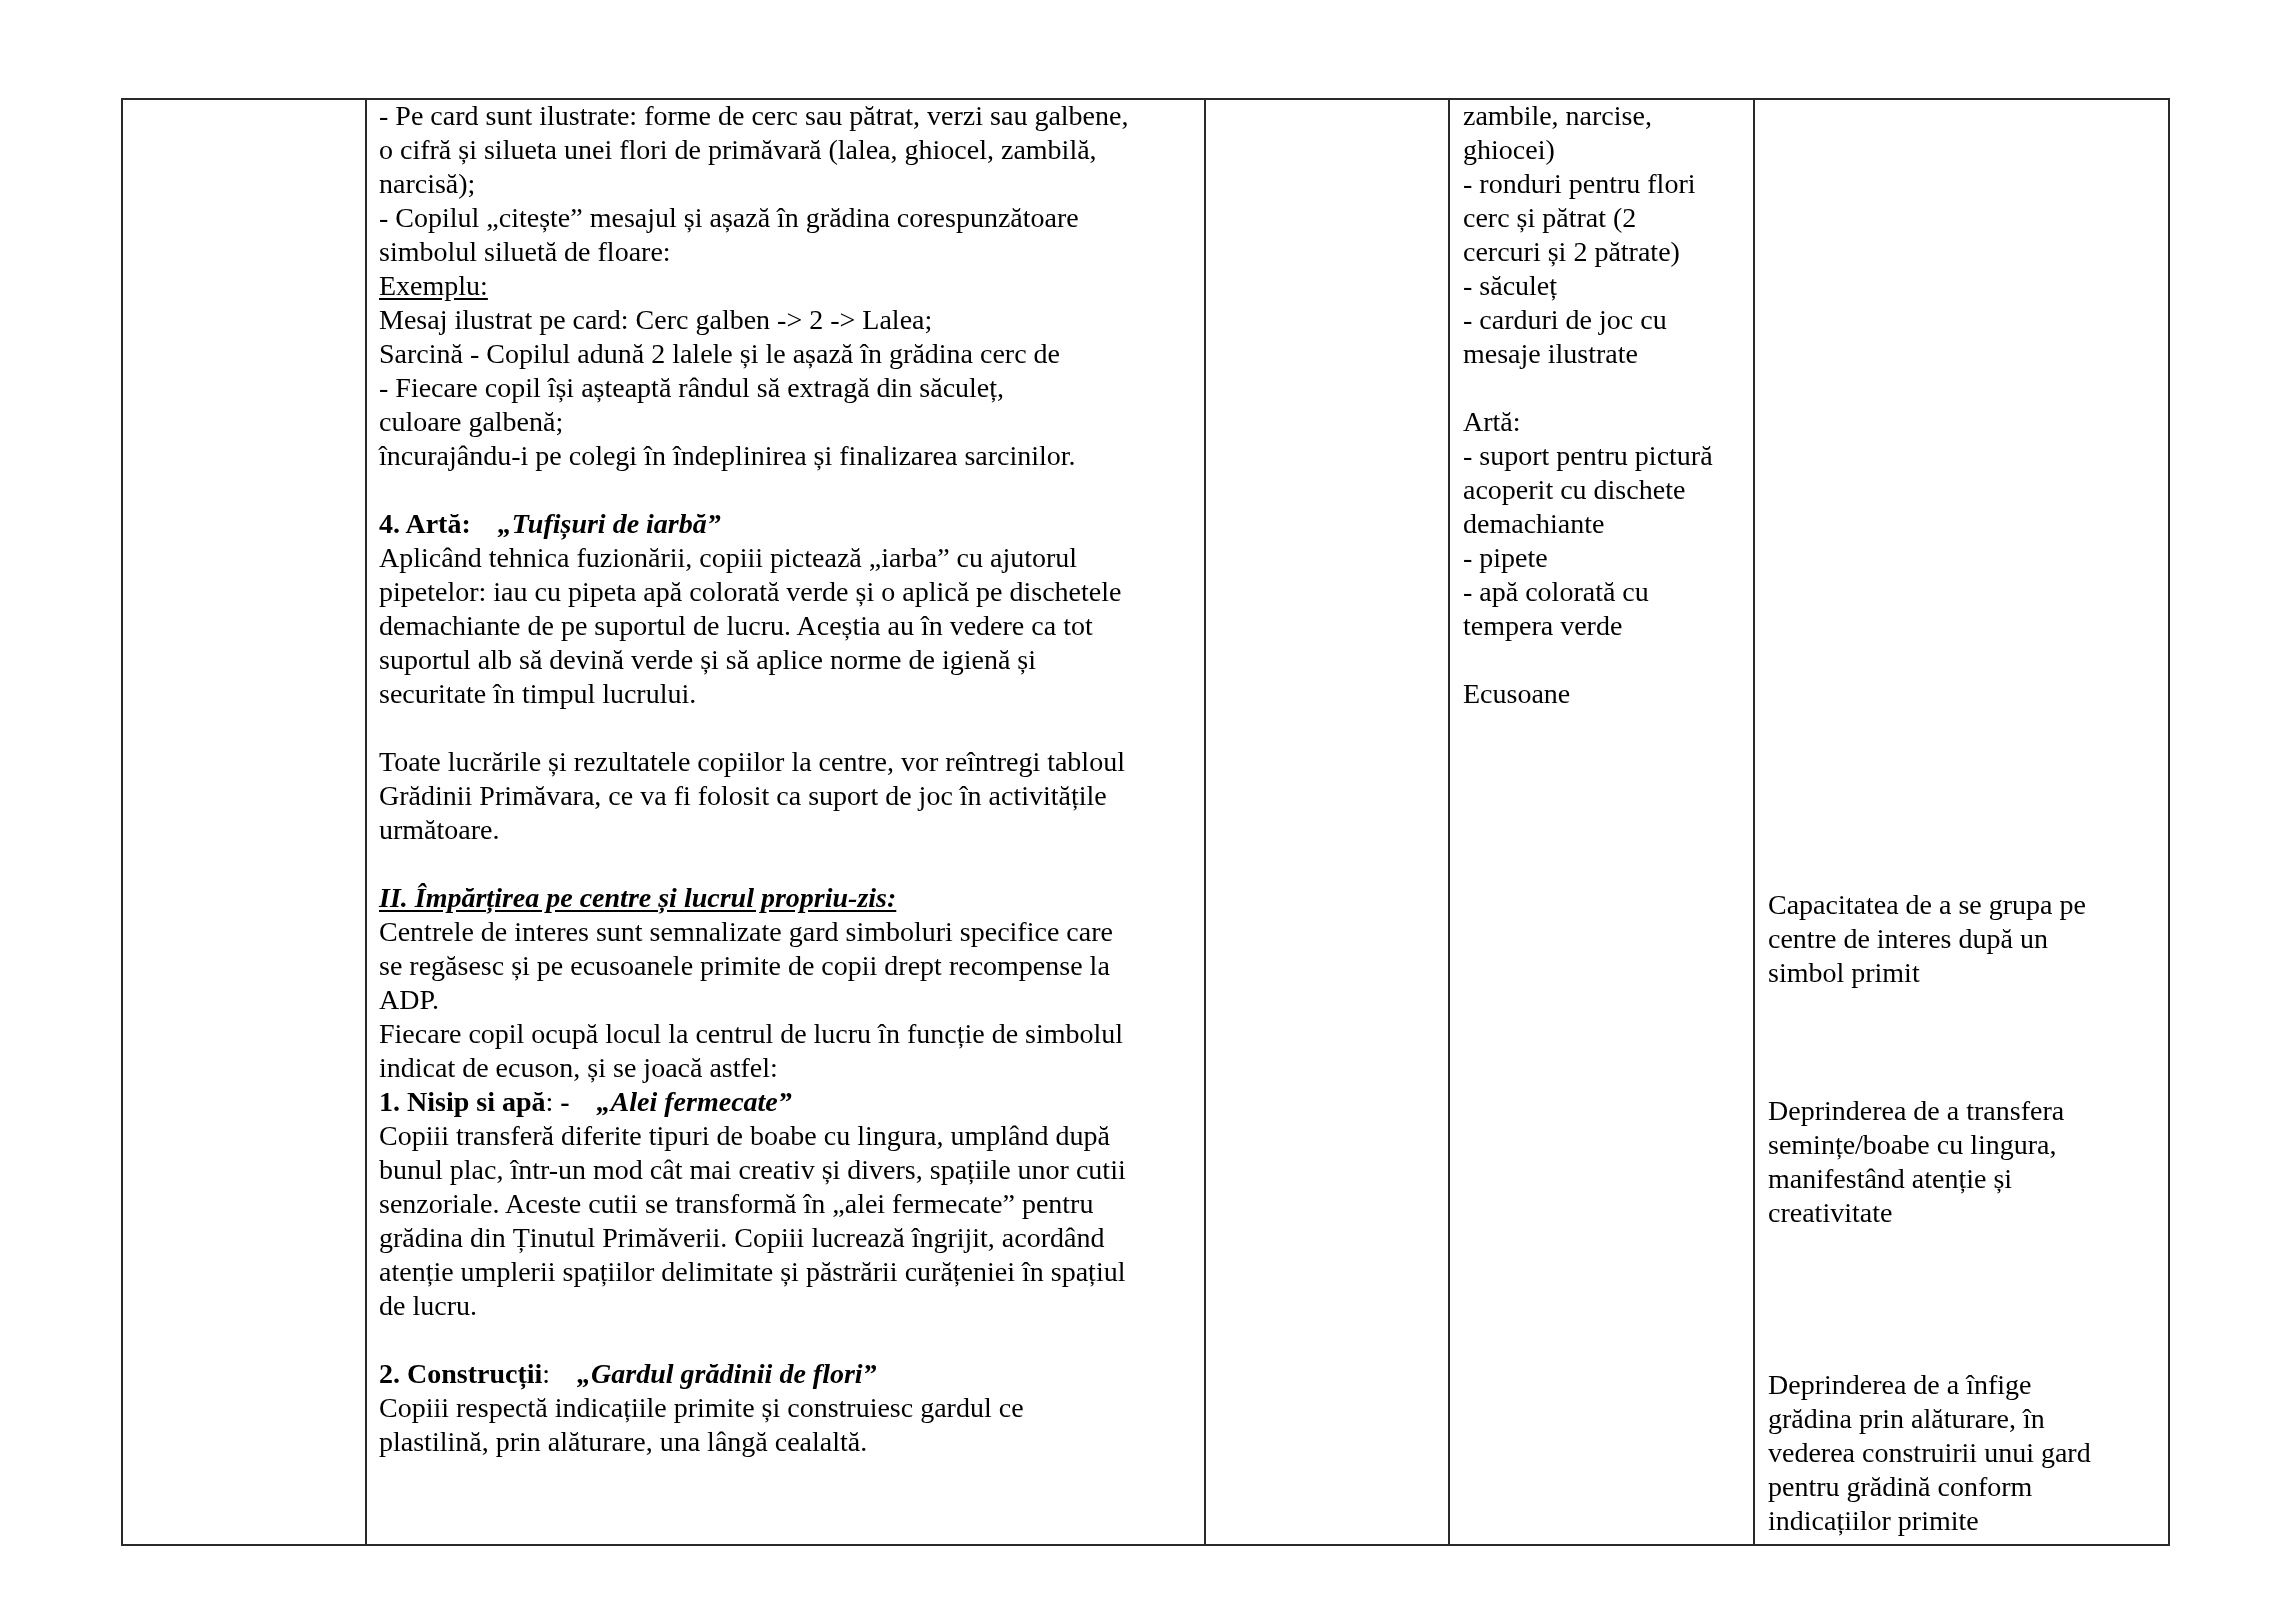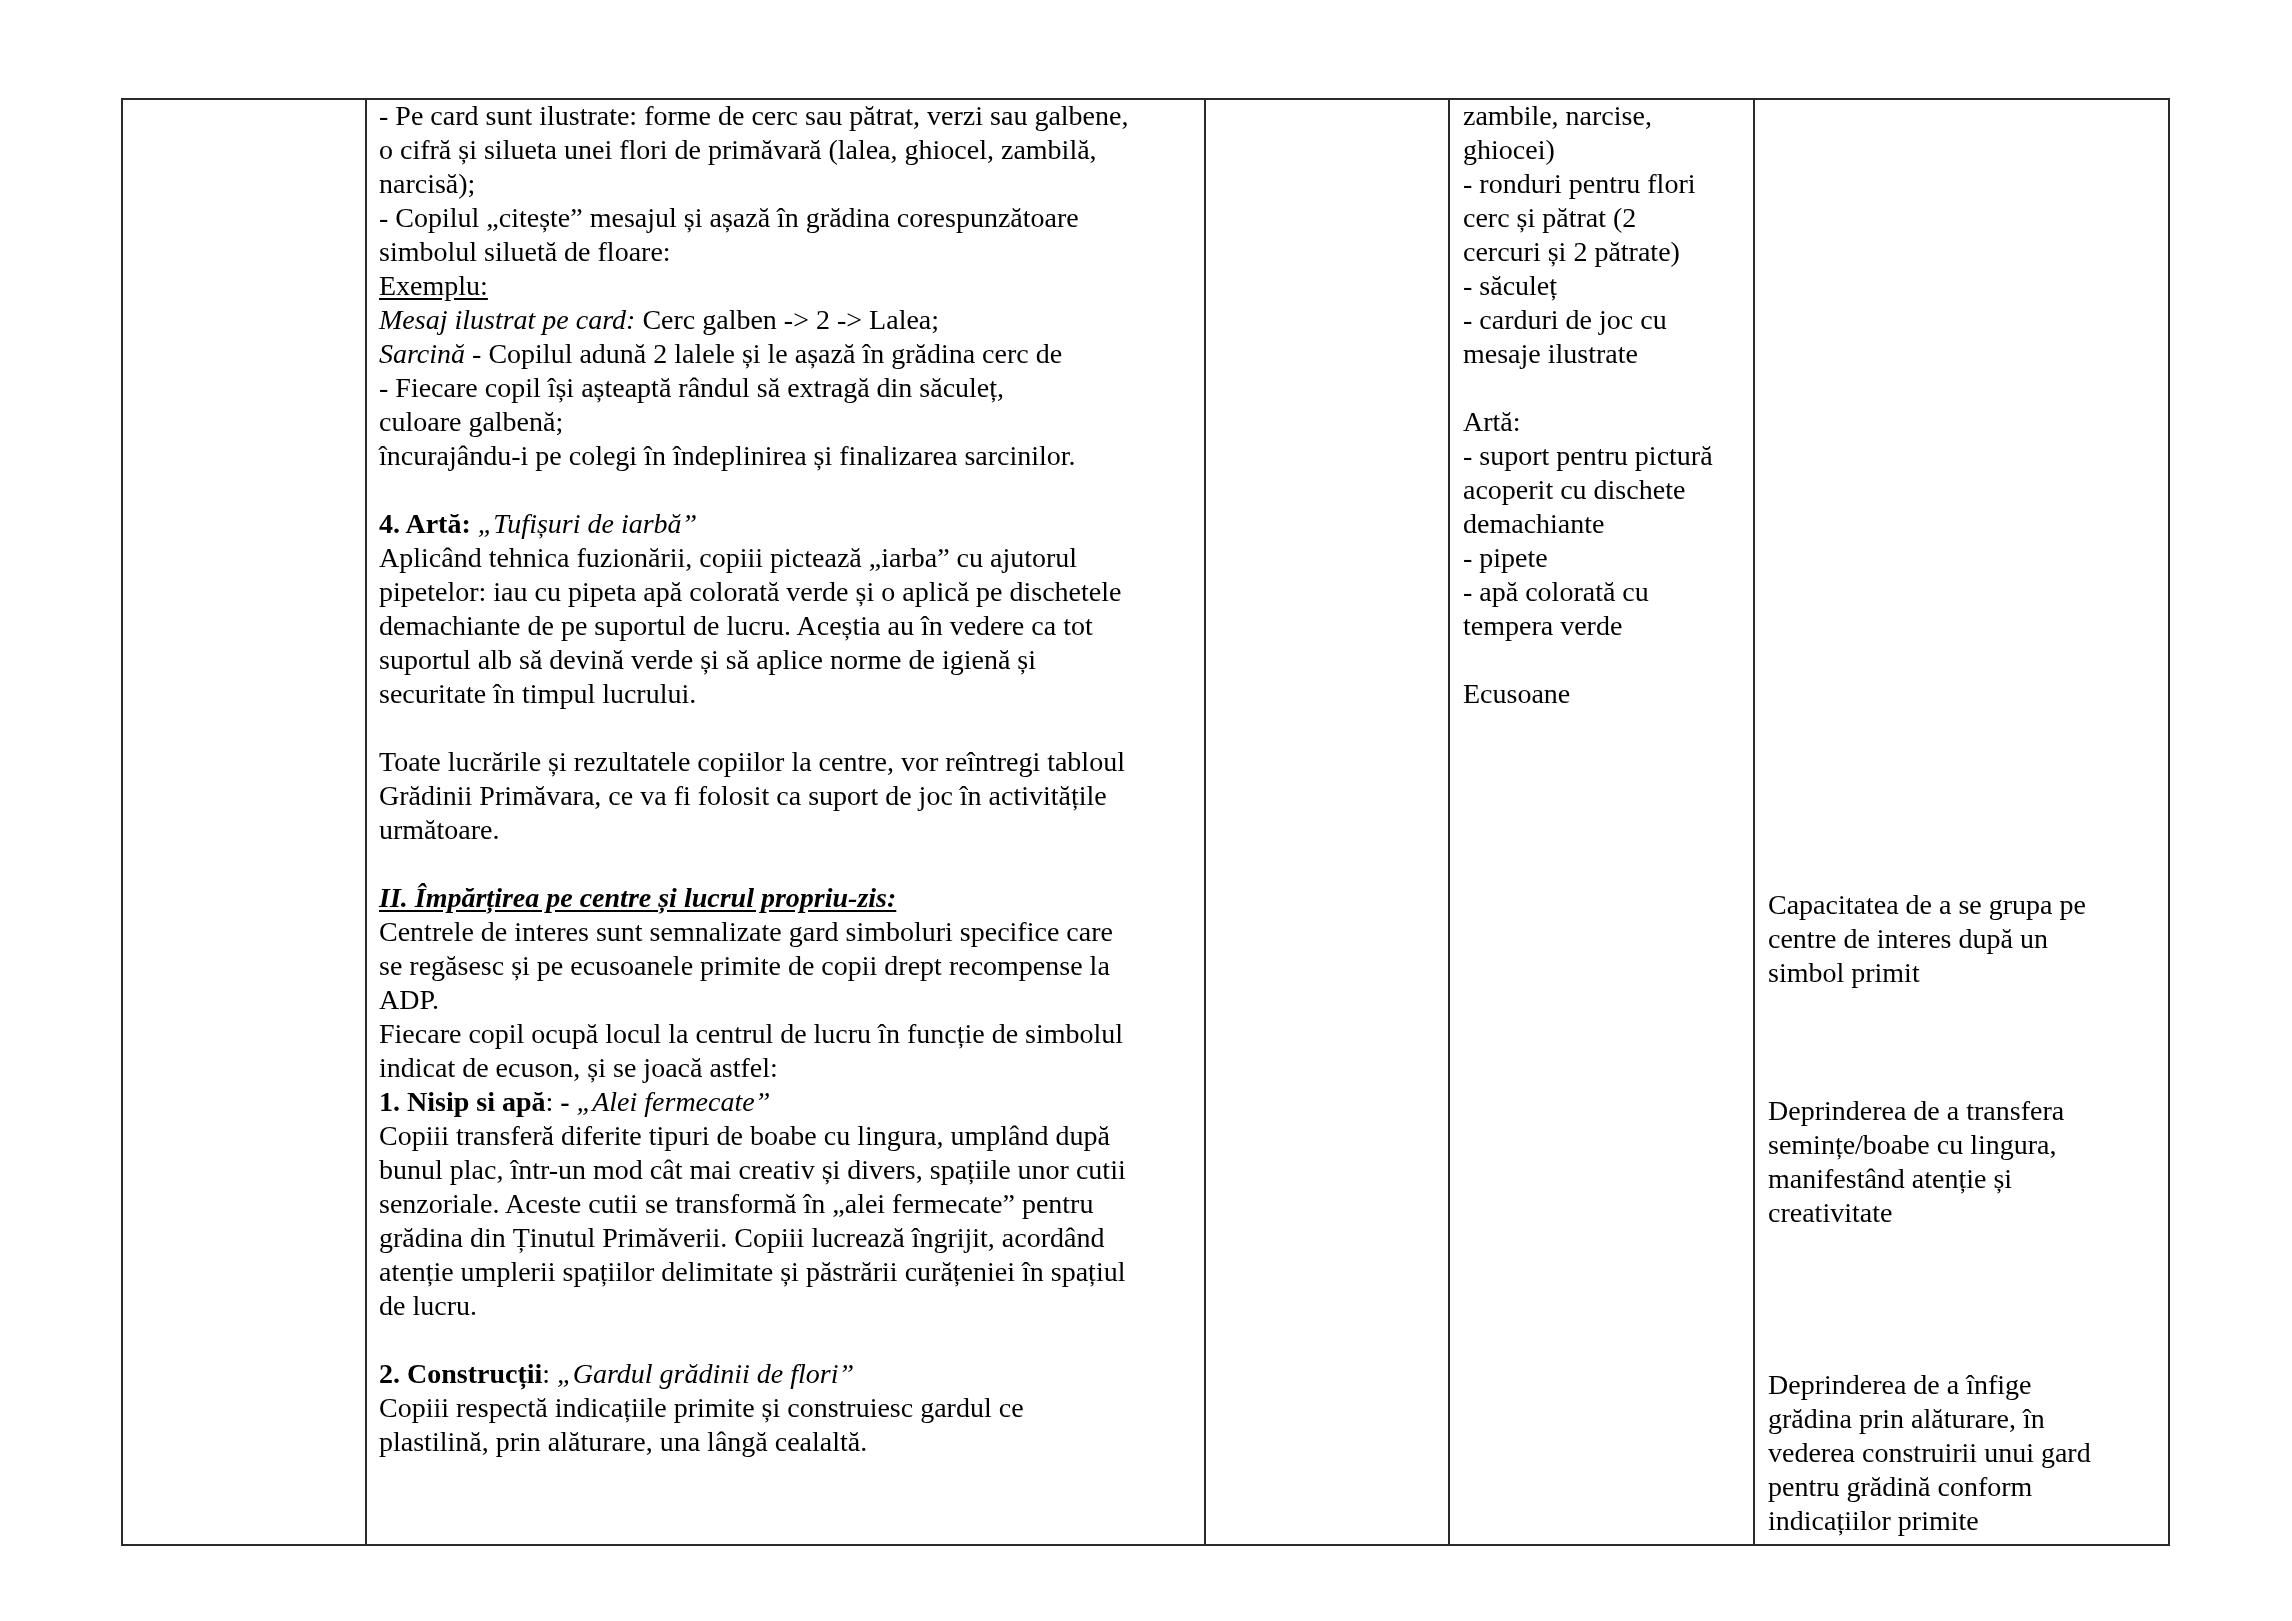--- a/index.html
+++ b/index.html
@@ -7,23 +7,23 @@
          font-family: "Liberation Serif", "DejaVu Serif", serif; color: #000; }
   .table { position: absolute; left: 121px; top: 98px; width: 2049px; height: 1448px;
            border: 2px solid #2a2a2a; box-sizing: border-box; }
   .vline { position: absolute; top: 98px; width: 2px; height: 1448px; background: #2a2a2a; }
   .cell { position: absolute; top: 99px; }
   .line { display: block; height: 34px; line-height: 34px; font-size: 28px; white-space: nowrap; }
   .col2 { left: 379px; width: 818px; }
   .col4 { left: 1463px; width: 284px; }
   .col5 { left: 1768px; width: 392px; }
   .b { font-weight: bold; margin-top: 7px; }
-  .i { font-style: italic; }
+  .i { }
   .u { text-decoration: underline; text-underline-offset: 2.9px; }
-  .bi { font-weight: normal; font-style: italic; }
+  .bi { font-weight: bold; font-style: italic; margin-left: 20px; }
   .biu { font-weight: bold; font-style: italic; text-decoration: underline; text-underline-offset: 2.9px; }
   .spacer { display: block; height: 34px; }
 </style>
 </head>
 <body>
 
 <div class="table"></div>
 <div class="vline" style="left:365px"></div>
 <div class="vline" style="left:1204px"></div>
 <div class="vline" style="left:1448px"></div>

